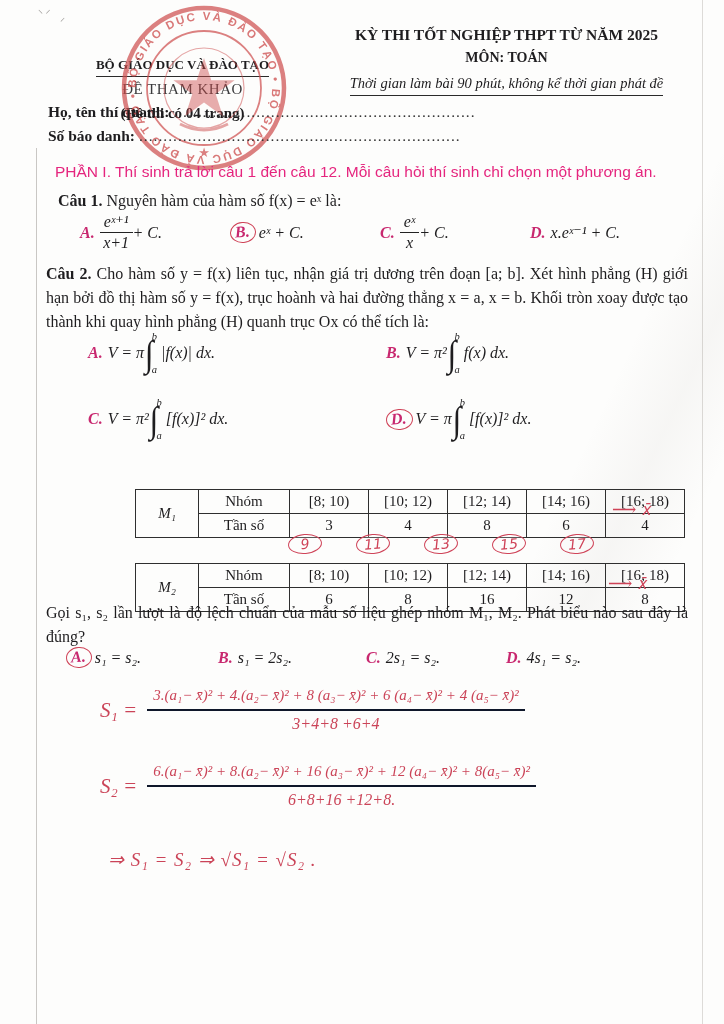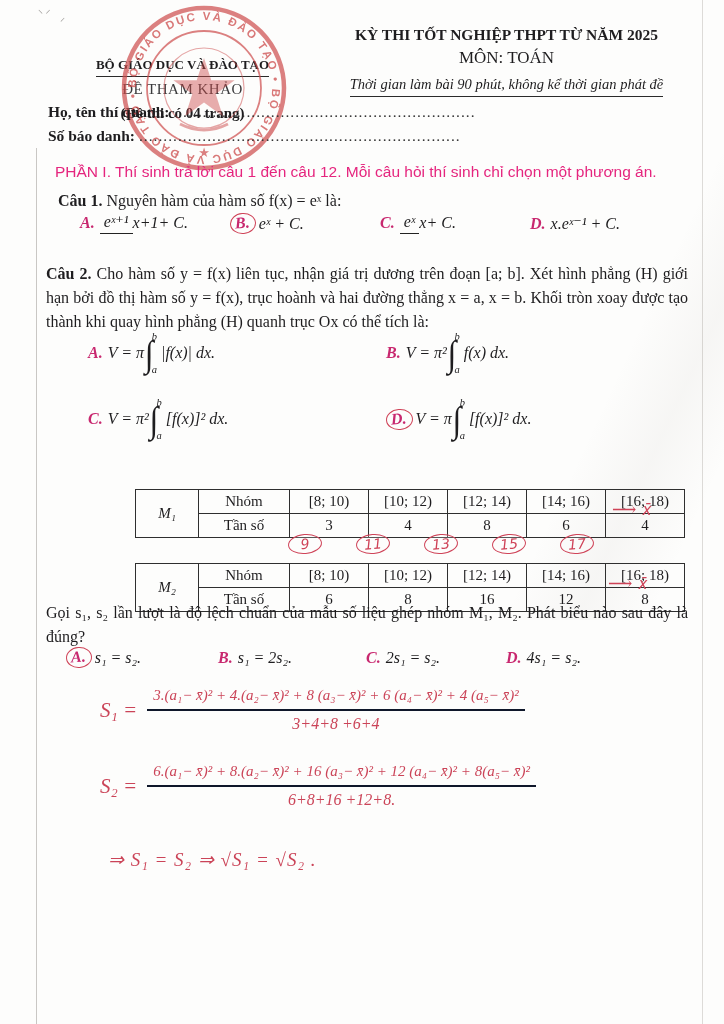--- a/index.html
+++ b/index.html
@@ -17,21 +17,21 @@
   .pen-mark{position:absolute;color:#9a9894;font-size:10px;}
 
   
   .hdr{position:absolute;top:24px;left:55px;right:35px;display:flex;justify-content:space-between;}
   .hdr-left{width:255px;text-align:center;line-height:1.45;}
   .hdr-right{width:365px;text-align:center;line-height:1.4;}
   .ministry{font-weight:bold;font-size:13px;border-bottom:1.3px solid #2a2a2a;padding-bottom:1px;display:inline-block;margin-top:32px;}
   .examtype{font-size:15px;letter-spacing:.5px;margin-top:13px;color:#3a3a3c;}
   .pagesnote{font-weight:bold;font-size:15px;margin-top:2px;}
   .examtitle{font-weight:bold;font-size:15.5px;}
-  .subject{font-weight:normal;font-size:17px;margin-top:3px;}
+  .subject{font-weight:bold;font-size:14px;margin-top:3px;}
   .duration{font-style:italic;font-size:14.5px;margin-top:4px;display:inline-block;border-bottom:1.2px solid #2a2a2a;padding-bottom:2px;}
   .idlines{position:absolute;top:100px;left:48px;font-weight:bold;font-size:15.5px;line-height:1.55;}
   .dots{font-weight:normal;letter-spacing:1px;color:#333;}
 
   
   .stamp{position:absolute;left:118px;top:2px;width:172px;height:172px;opacity:.82;pointer-events:none;}
 
   
   .part1{position:absolute;top:163px;left:55px;right:30px;
     font-family:"Liberation Sans","DejaVu Sans",sans-serif;
@@ -45,21 +45,21 @@
   .gopi{position:absolute;top:601px;left:46px;right:36px;text-align:justify;line-height:1.5;}
 
   .optletter{color:#c8286f;font-weight:bold;font-style:italic;margin-right:5px;}
   .circled{border:1.7px solid #cf4358;border-radius:50%;padding:0px 5px 1px 4px;display:inline-block;transform:rotate(-4deg);margin-right:3px;}
   .mathit{font-style:italic;}
 
   
   .opts1{position:absolute;top:213px;left:80px;right:40px;display:flex;align-items:center;}
   .opts1 .opt{display:flex;align-items:center;}
   .opts1 .o1{width:150px;}.opts1 .o2{width:150px;}.opts1 .o3{width:150px;}
-  .frac{display:inline-flex;flex-direction:row;text-align:center;vertical-align:middle;font-style:italic;line-height:1.15;}
+  .frac{display:inline-flex;flex-direction:column;text-align:center;vertical-align:middle;font-style:italic;line-height:1.15;}
   .frac .num{border-bottom:1.3px solid #222;padding:0 4px 1px 4px;}
   .frac .den{padding-top:1px;}
 
   
   .opts2{position:absolute;top:333px;left:88px;right:40px;}
   .opts2 .row{display:flex;margin-bottom:26px;}
   .opts2 .cell{width:300px;display:flex;align-items:center;}
   .int-wrap{display:inline-flex;align-items:center;margin:0 1px;}
   .int-sign{font-size:32px;font-weight:400;line-height:1;transform:scaleY(1.15);font-style:normal;}
   .int-bounds{display:inline-flex;flex-direction:column;justify-content:space-between;height:40px;font-size:10.5px;font-style:italic;margin-left:-2px;margin-right:3px;}

